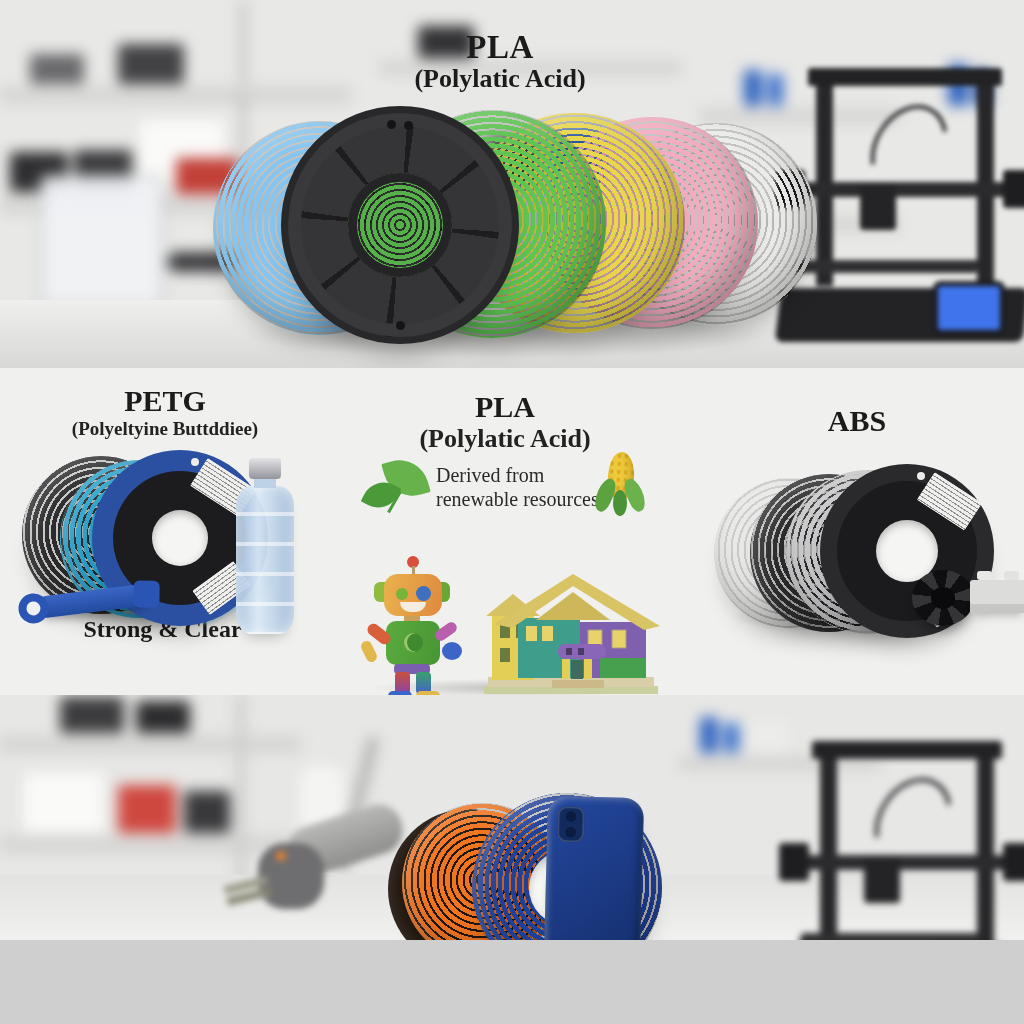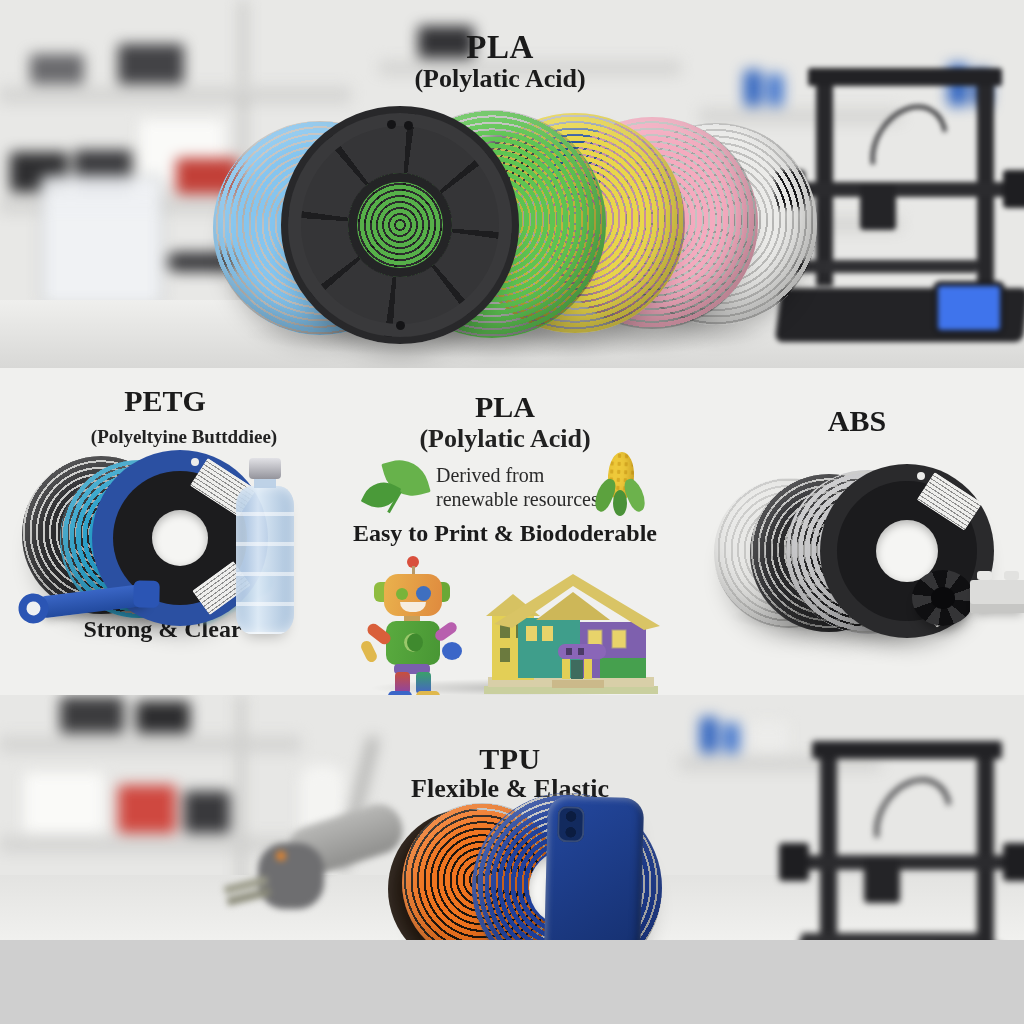--- a/index.html
+++ b/index.html
@@ -235,21 +235,21 @@
           <div class="dot t2"></div>
           <div class="dot b"></div>
       </div>
     </div>
   </section>
 
   <section id="sec-mid">
 
     <div class="abs" style="left:0;top:0;width:330px;height:327px;">
       <div class="col-title abs" style="left:0;width:330px;top:16px;">PETG</div>
-      <div class="col-sub abs" style="left:0;width:330px;top:58px;padding-left:19px;">(Polyeltyine Buttddiee)</div>
+      <div class="col-sub abs" style="left:0;width:330px;top:50px;">(Polyeltyine Buttddiee)</div>
       <div class="oshadow" style="left:30px;top:228px;width:250px;height:34px;"></div>
       <div class="coil" style="left: 22px; top: 88px; width: 158px; height: 158px; z-index: 1; --c: #2c2c2e;"></div>
       <div class="coil" style="left: 60px; top: 92px; width: 158px; height: 158px; z-index: 2; --c: #2aa0c9;"></div>
       <div class="flange pg-front" style="left:92px;top:82px;width:176px;height:176px;z-index:3;">
         <div class="hub"></div>
         <div class="wedge w1"></div>
           <div class="wedge w2"></div>
         <div class="hole"></div>
           <div class="fdot"></div>
       </div>
@@ -271,21 +271,20 @@
           <div class="leaf2"></div>
           <div class="stem"></div>
       </div>
       <div class="feature-text abs" style="left:106px;top:96px;width:180px;">Derived from renewable resources</div>
       <div class="cornwrap" style="left:262px;top:84px;">
         <div class="cob"></div>
           <div class="husk l"></div>
           <div class="husk r"></div>
           <div class="husk c"></div>
       </div>
-      <div class="easy-line abs" style="left:0;width:350px;top:152px;">Easy to Print &amp; Biododerable</div>
       <div class="oshadow" style="left:30px;top:310px;width:300px;height:20px;"></div>
       <div class="robot" style="left:32px;top:188px;">
         <div class="rb-ball"></div>
           <div class="rb-stem"></div>
         <div class="rb-ear l"></div>
           <div class="rb-ear r"></div>
         <div class="rb-head">
           <div class="rb-eye1"></div>
             <div class="rb-eye2"></div>
             <div class="rb-mouth"></div>
@@ -383,24 +382,20 @@
       <div class="cable"></div>
       <div class="beam"></div>
       <div class="motor l"></div>
         <div class="motor r"></div>
       <div class="head"></div>
       <div class="bed"></div>
       <div class="base"></div>
       <div class="screen" style="--c: #3f74ec;"></div>
     </div>
 
-    <div class="abs" style="left:170px;width:680px;top:48px;">
-      <div class="h-title" style="font-size:30px;">TPU</div>
-      <div class="h-sub" style="font-size:26px;font-weight:600;">Flexible &amp; Elastic</div>
-    </div>
 
     <div class="abs" style="left:360px;top:90px;width:340px;height:200px;">
       <div class="oshadow" style="left:20px;top:162px;width:300px;height:36px;"></div>
       <div class="flange-dark" style="left:28px;top:24px;width:160px;height:160px;z-index:1;"></div>
       <div class="coil" style="left: 42px; top: 18px; width: 160px; height: 160px; z-index: 2; --c: #f1741f;"></div>
       <div class="coil holed" style="left: 112px; top: 8px; width: 190px; height: 190px; z-index: 3; --c: #20409a;"></div>
       <div class="phone" style="left:186px;top:12px;z-index:4;">
         <div class="cam"></div>
       </div>
     </div>

